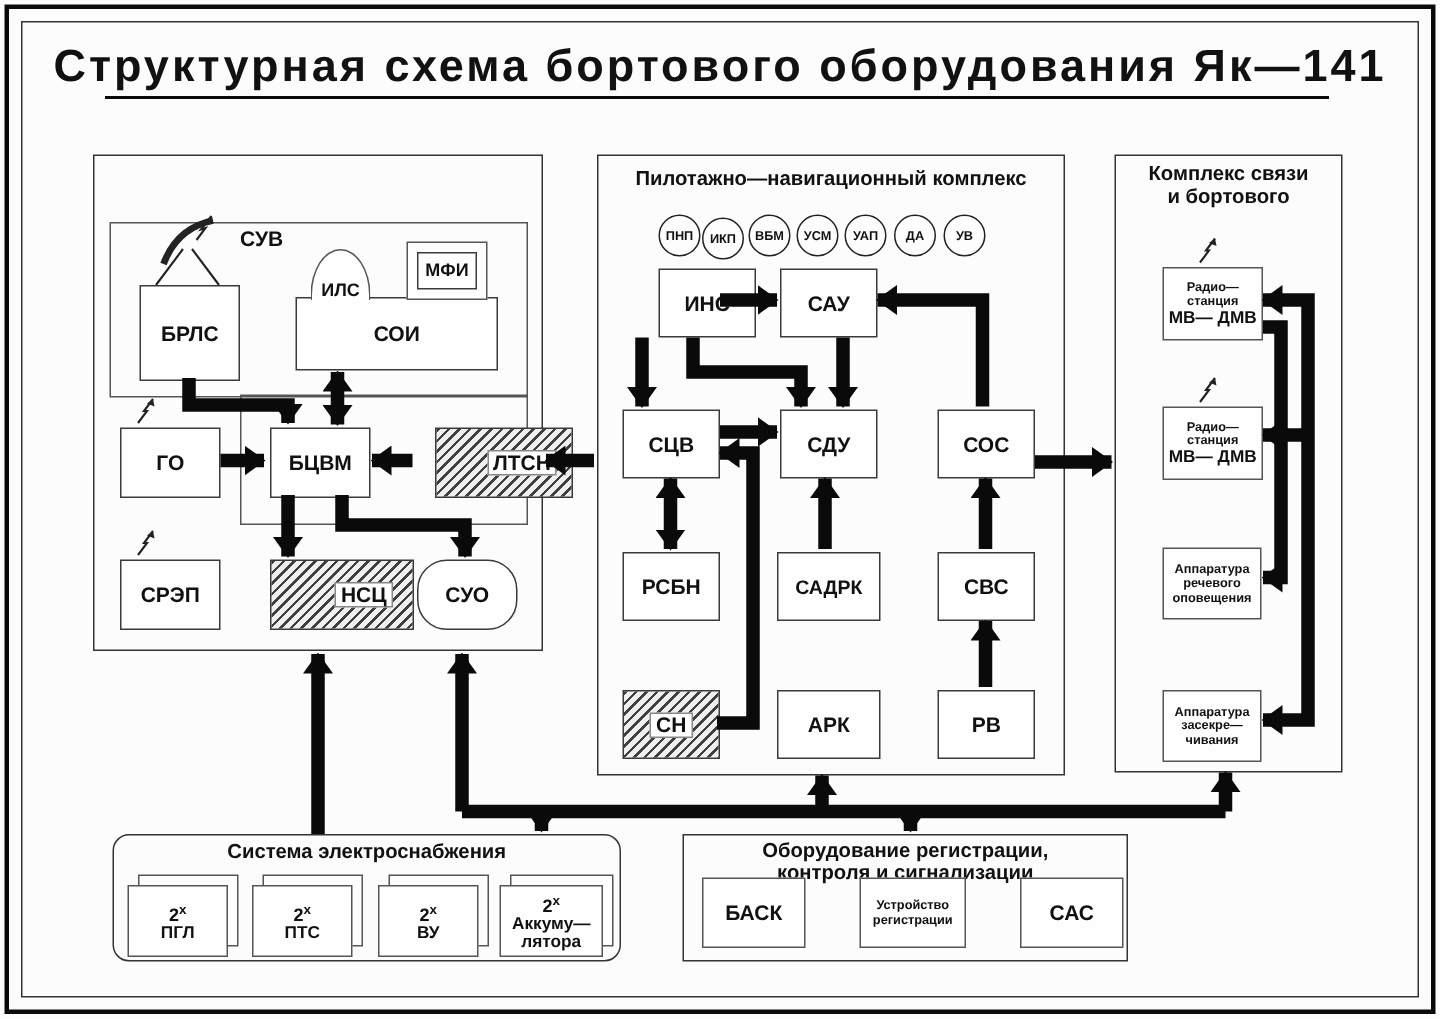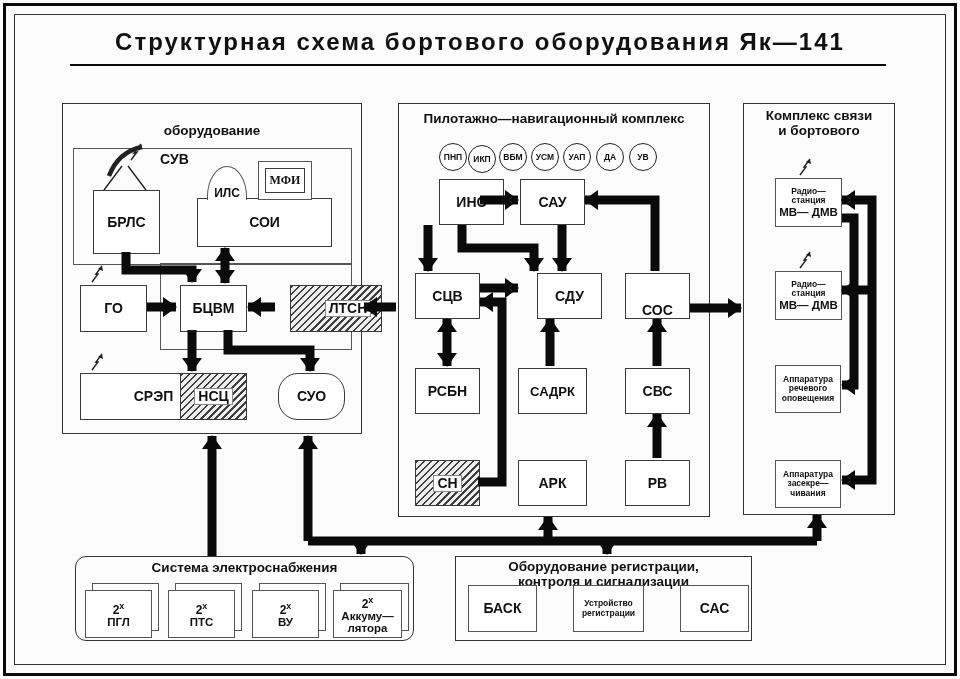--- a/index.html
+++ b/index.html
@@ -1,21 +1,21 @@
 <!DOCTYPE html>
 <html><head>
 <meta charset="utf-8">
 <style>
   html,body{margin:0;padding:0;background:#e8e8e8;}
   #canvas{position:relative;width:960px;height:679px;background:#fcfcfc;
           font-family:"Liberation Sans","DejaVu Sans",sans-serif;color:#111;overflow:hidden;}
   .frame-outer{position:absolute;inset:3px;border:3px solid #0a0a0a;pointer-events:none;}
   .frame-inner{position:absolute;left:14px;top:14px;right:14px;bottom:14px;border:1.5px solid #333;pointer-events:none;}
   .main-title{position:absolute;left:0;top:28px;width:100%;text-align:center;
-              font-size:24px;font-weight:bold;letter-spacing:2px;white-space:nowrap;}
+              font-size:30px;font-weight:bold;letter-spacing:2px;white-space:nowrap;}
   .title-rule{position:absolute;left:70px;top:64px;width:816px;height:2.4px;background:#0a0a0a;}
   .sec{position:absolute;border:1.6px solid #333;background:transparent;}
   .sec-title{position:absolute;left:0;top:4px;width:100%;text-align:center;
              font-weight:bold;font-size:13.5px;line-height:15px;}
   .bx{position:absolute;border:1.6px solid #3a3a3a;background:#fefefe;
       display:flex;flex-direction:column;align-items:center;justify-content:center;
       text-align:center;font-weight:bold;font-size:14px;line-height:15px;}
   .thin{border-width:1.3px;border-color:#555;}
   .hatch{background:repeating-linear-gradient(135deg,#3f3f3f 0 1.7px,#efefef 1.7px 5px);}
   .hatch .chip{background:#fff;border:1px solid #888;padding:0 3px;line-height:15px;}
@@ -39,53 +39,52 @@
 <body>
 
 <div id="canvas">
   <div class="frame-outer"></div>
   <div class="frame-inner"></div>
 
   <div class="main-title">Структурная схема бортового оборудования Як—141</div>
   <div class="title-rule"></div>
 
   <div class="sec" style="left:62px;top:103px;width:298px;height:329px;">
-    <div class="sec-title" style="top:19px;">оборудование</div>
   </div>
   <div class="subrect" style="left:73px;top:148px;width:277px;height:115px;"></div>
   <div class="subrect" style="left:160px;top:263px;width:190px;height:85px;"></div>
   <div class="suv-label" style="left:160px;top:151px;">СУВ</div>
 
   <div class="bx" style="left:93px;top:190px;width:65px;height:62px;">
       <span>БРЛС</span>
     </div>
   <div class="bx" style="left:197px;top:198px;width:133px;height:47px;">
       <span>СОИ</span>
     </div>
   <div class="dome" style="left:207px;top:166px;width:38px;height:33px;">
       <span>ИЛС</span>
     </div>
-  <div class="bx thin" style="left:258px;top:161px;width:52px;height:37px;font-family:Liberation Serif, serif;">
+  <div class="bx thin" style="left:271px;top:161px;width:52px;height:37px;">
     <div class="bx" style="position:static;width:38px;height:23px;font-size:12px;">
         <span>МФИ</span>
       </div>
   </div>
   <div class="bx" style="left:80px;top:285px;width:65px;height:45px;">
       <span>ГО</span>
     </div>
   <div class="bx" style="left:180px;top:285px;width:65px;height:45px;">
       <span>БЦВМ</span>
     </div>
   <div class="bx hatch" style="left:290px;top:285px;width:66px;height:45px;padding-left:24px;">
       <span class="chip">ЛТСН</span>
     </div>
-  <div class="bx" style="left:80px;top:373px;width:65px;height:45px;padding-left:40px;">
+  <div class="bx" style="left:80px;top:373px;width:65px;height:45px;">
       <span>СРЭП</span>
     </div>
-  <div class="bx hatch" style="left:180px;top:373px;width:65px;height:45px;">
+  <div class="bx hatch" style="left:180px;top:373px;width:65px;height:45px;padding-left:29px;">
       <span class="chip">НСЦ</span>
     </div>
   <div class="bx" style="left:278px;top:373px;width:65px;height:45px;border-radius:20px;">
       <span>СУО</span>
     </div>
 
   <div class="sec" style="left:398px;top:103px;width:310px;height:412px;">
     <div class="sec-title" style="top:7px;">Пилотажно—навигационный комплекс</div>
   </div>
   <div class="circ" style="left:439px;top:143px;">
@@ -112,24 +111,24 @@
 
   <div class="bx" style="left:415px;top:179px;width:63px;height:44px;margin-left:24px;">
       <span>ИНС</span>
     </div>
   <div class="bx" style="left:520px;top:179px;width:63px;height:44px;">
       <span>САУ</span>
     </div>
   <div class="bx" style="left:415px;top:273px;width:63px;height:44px;">
       <span>СЦВ</span>
     </div>
-  <div class="bx" style="left:520px;top:273px;width:63px;height:44px;margin-left:17px;">
+  <div class="bx" style="left:520px;top:273px;width:63px;height:44px;">
       <span>СДУ</span>
     </div>
-  <div class="bx" style="left:625px;top:273px;width:63px;height:44px;justify-content:flex-end;">
+  <div class="bx" style="left:625px;top:273px;width:63px;height:44px;">
       <span>СОС</span>
     </div>
   <div class="bx" style="left:415px;top:368px;width:63px;height:44px;">
       <span>РСБН</span>
     </div>
   <div class="bx" style="left:518px;top:368px;width:67px;height:44px;font-size:13px;">
       <span>САДРК</span>
     </div>
   <div class="bx" style="left:625px;top:368px;width:63px;height:44px;">
       <span>СВС</span>

